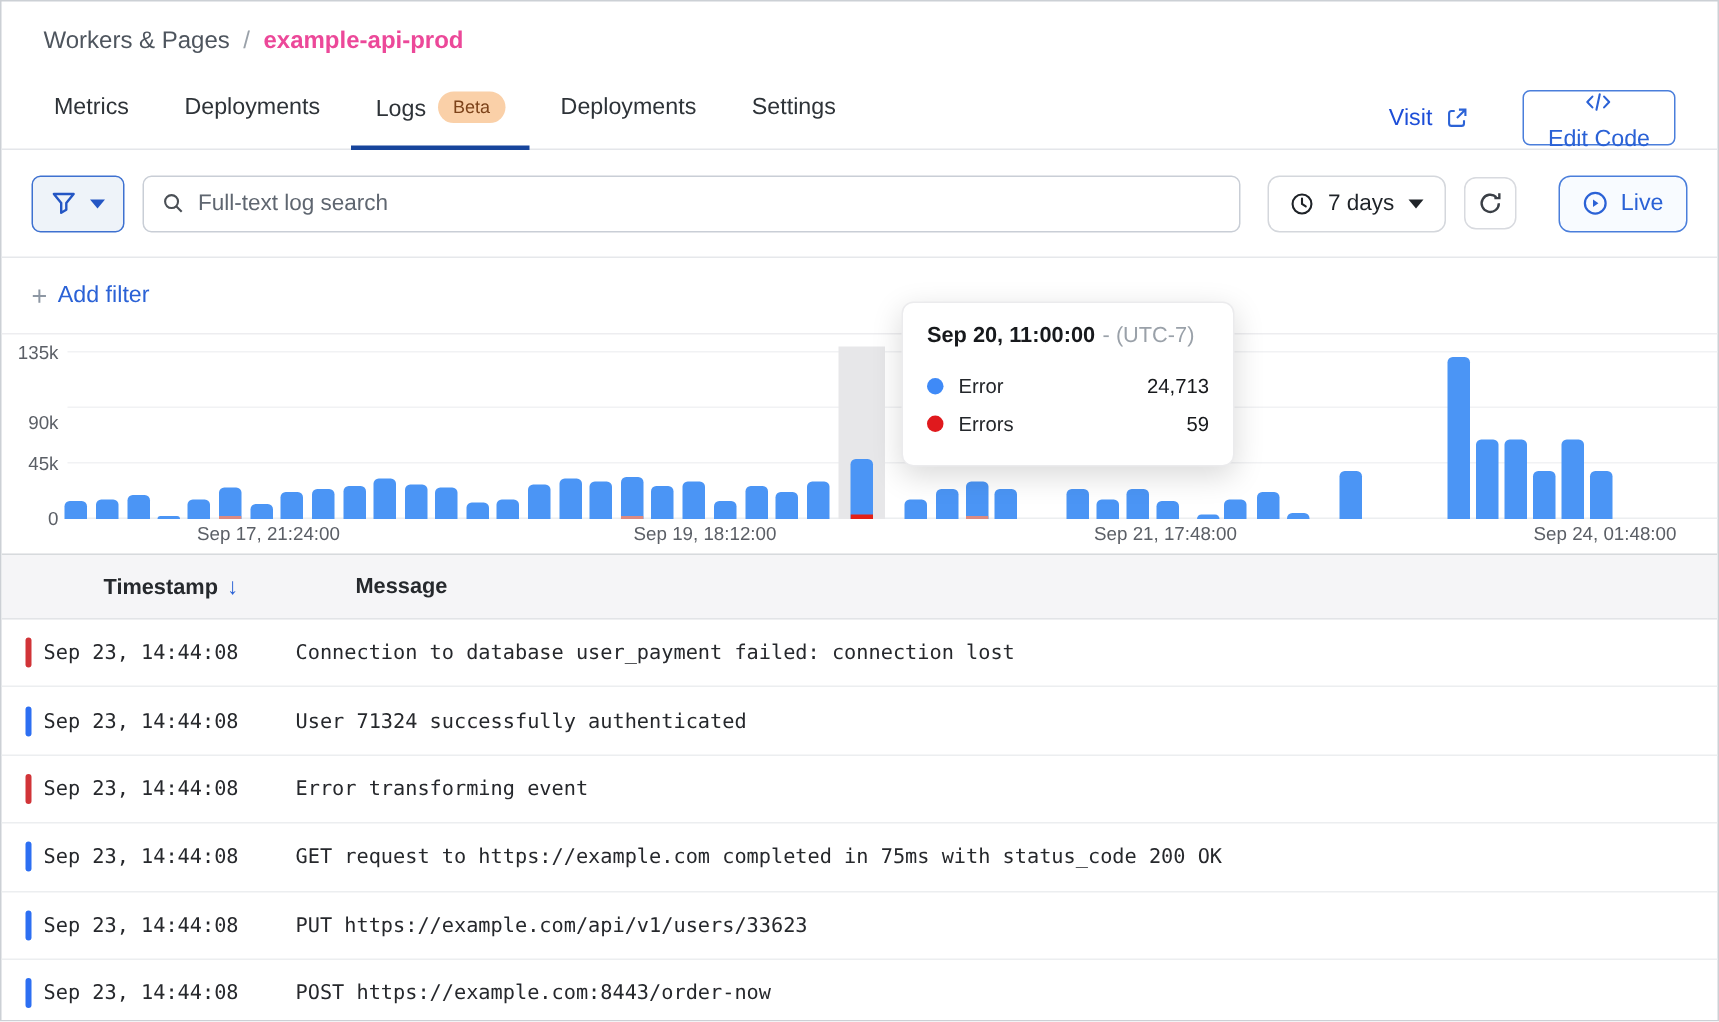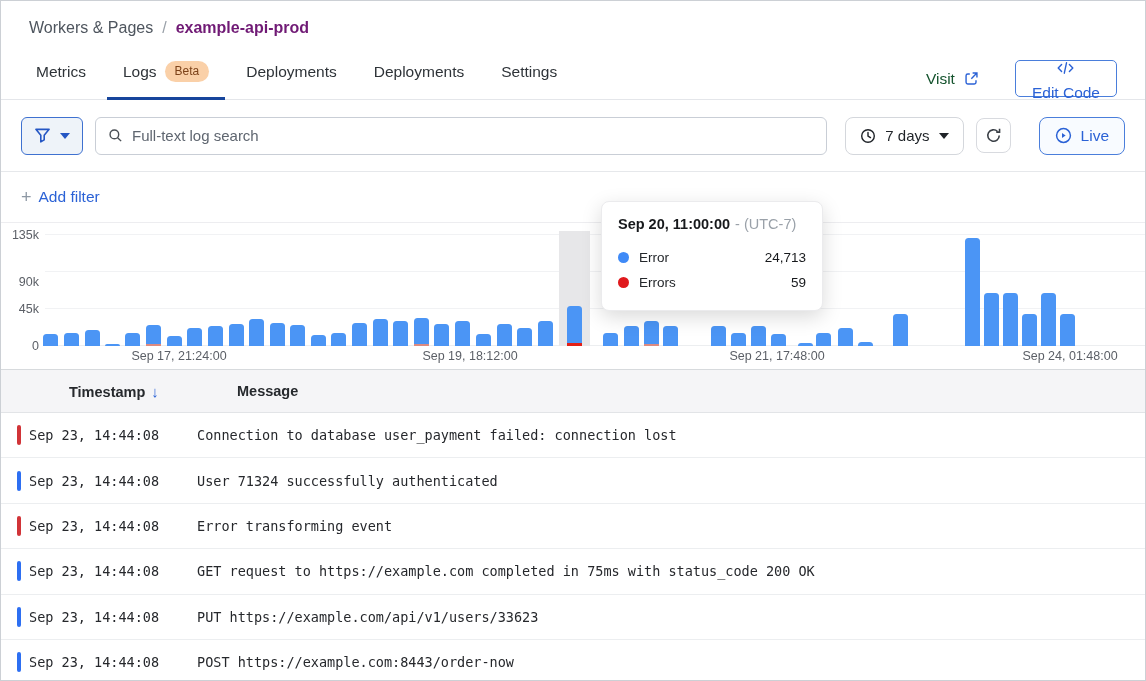--- a/index.html
+++ b/index.html
@@ -4,27 +4,27 @@
 <style>
   * { box-sizing: border-box; margin: 0; padding: 0; }
   html,body { background:#fff; }
   body { font-family: "Liberation Sans", sans-serif; color:#1f2328; }
   .app { position:relative; width:1146px; height:681px; border:1px solid #ccd0d5; background:#fff; overflow:hidden; }
 
   
   .header { position:relative; height:99px; border-bottom:1px solid #e4e6ea; }
   .breadcrumb { position:absolute; top:18px; left:28px; font-size:16px; color:#4e555e; }
   .breadcrumb .sep { margin:0 9px; color:#9aa1a9; }
-  .breadcrumb .current { color:#701a75; font-weight:700; }
+  .breadcrumb .current { color:#ec4899; font-weight:700; }
   .tabs { position:absolute; left:19px; bottom:0; display:flex; }
   .tab { position:relative; padding:0 16px 15px 16px; margin-right:5px; font-size:15.5px; color:#2e3338; cursor:pointer; white-space:nowrap; }
   .tab.active::after { content:""; position:absolute; left:0; right:0; bottom:-1px; height:3px; background:#17459c; }
   .badge { display:inline-block; margin-left:8px; padding:3px 10px 4px; background:#fad0a8; color:#7d431a; font-size:12px; font-weight:500; border-radius:999px; position:relative; top:-2px; }
   .header-actions { position:absolute; right:28px; top:59px; display:flex; align-items:center; gap:36px; }
-  .visit-link { display:flex; align-items:center; gap:9px; color:#14532d; font-size:15.5px; cursor:pointer; }
+  .visit-link { display:flex; align-items:center; gap:9px; color:#1d4ed8; font-size:15.5px; cursor:pointer; }
   .edit-code-btn { display:flex; align-items:center; gap:9px; height:37px; padding:0 16px; border:1px solid #4a7edb; border-radius:5px; background:#fff; color:#2b62d6; font-size:15.5px; cursor:pointer;flex-direction:column; }
 
   
   .filter-row { display:flex; align-items:center; height:72px; padding:0 20px; border-bottom:1px solid #e6e8eb; }
   .filter-btn { display:flex; align-items:center; justify-content:center; gap:9px; width:62px; height:38px; background:#eef3f9; border:1.5px solid #3e71d0; border-radius:6px; cursor:pointer; }
   .caret { width:0; height:0; border-left:5px solid transparent; border-right:5px solid transparent; border-top:6px solid #2456c4; }
   .caret.dark { border-top-color:#1f2328; }
   .search-box { flex:1; display:flex; align-items:center; gap:9px; height:38px; margin:0 6px 0 12px; padding:0 12px; border:1px solid #c9ced6; border-radius:6px; background:#fff; }
   .search-box input { flex:1; border:none; outline:none; font-size:15px; color:#333; font-family:"Liberation Sans",sans-serif; background:transparent; }
   .search-box input::placeholder { color:#5f6670; }
@@ -74,22 +74,22 @@
 <body>
 
 <div class="app">
 
   <div class="header">
     <div class="breadcrumb">
       <span>Workers &amp; Pages</span><span class="sep">/</span><span class="current">example-api-prod</span>
     </div>
     <div class="tabs">
         <div class="tab"><span>Metrics</span></div>
+        <div class="tab"><span>Deployments</span></div>
         <div class="tab active"><span>Logs</span><span class="badge" style="background: rgb(250, 208, 168); color: rgb(125, 67, 26);">Beta</span></div>
-        <div class="tab"><span>Deployments</span></div>
         <div class="tab"><span>Deployments</span></div>
         <div class="tab"><span>Settings</span></div>
       </div>
     <div class="header-actions">
       <div class="visit-link">
         <span>Visit</span>
         <svg class="icon" width="15" height="15" viewBox="0 0 16 16">
             <path d="M6.2 3.2H4A1.8 1.8 0 0 0 2.2 5v7A1.8 1.8 0 0 0 4 13.8h7a1.8 1.8 0 0 0 1.8-1.8V9.8" fill="none" stroke="#2b62d6" stroke-width="1.5"></path>
             <path d="M9.2 2.2H13.8V6.8M13.5 2.5L7.8 8.2" fill="none" stroke="#2b62d6" stroke-width="1.5"></path>
           </svg>

